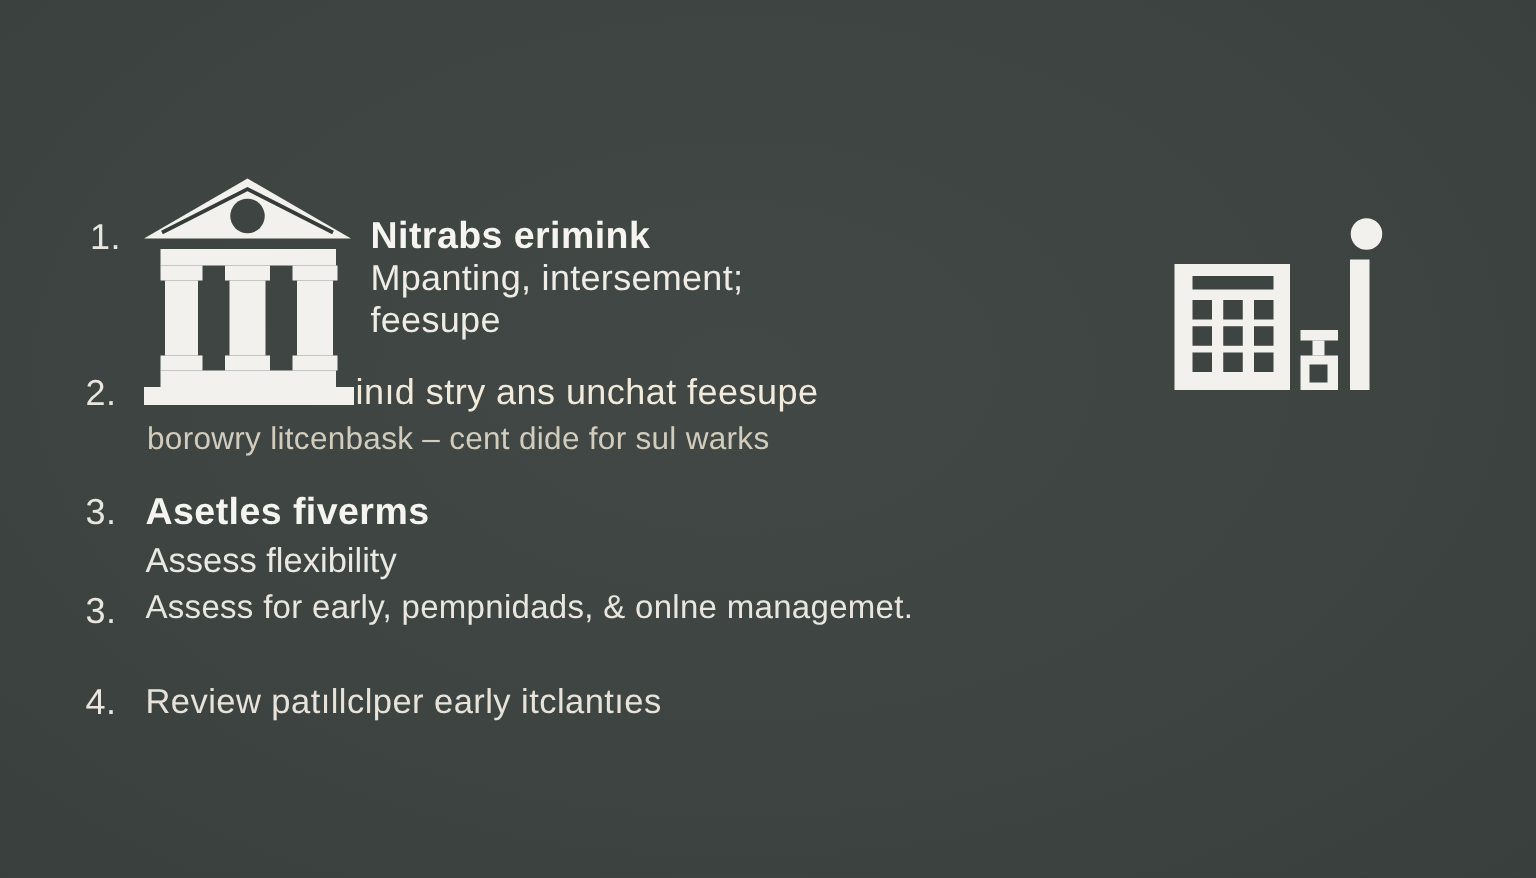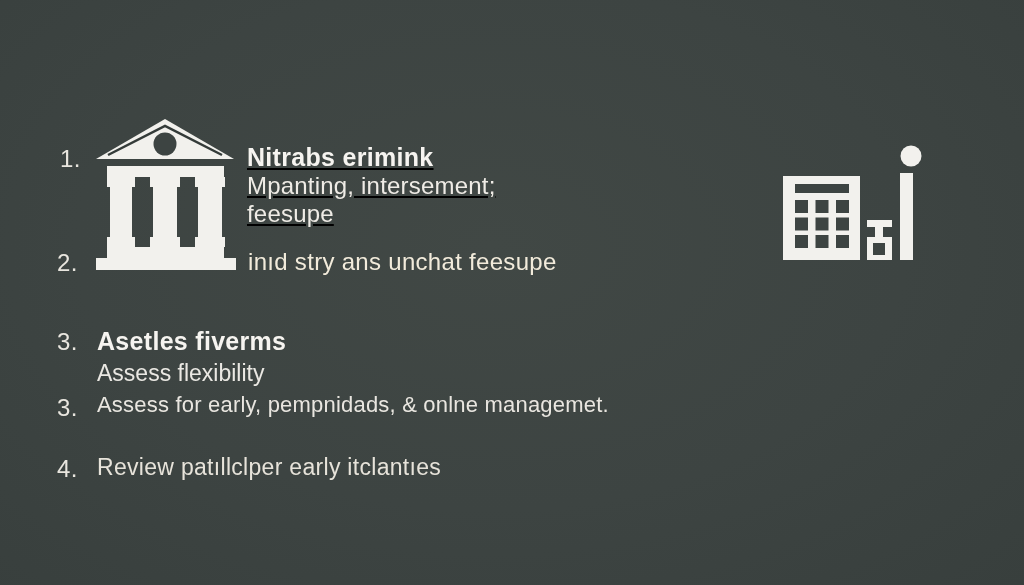--- a/index.html
+++ b/index.html
@@ -20,36 +20,36 @@
     position:relative;
     width:1024px;height:585px;
     background:radial-gradient(ellipse at 48% 42%, #414845 0%, #3d4442 55%, #383f3d 100%);
   }
   .abs{position:absolute;}
   .num{
     font-size:24px;
     color:#e9e6df;
     letter-spacing:.3px;
   }
-  .item1-block{left:247px;top:142px;text-decoration:underline;}
+  .item1-block{left:247px;top:142px;}
   .t-bold{
     font-size:25px;
     font-weight:700;
     color:var(--text-white);
     letter-spacing:.3px;
     line-height:30px;
   }
   .item1-block .line{
     font-size:24px;
     color:#efece6;
     line-height:28px;
     letter-spacing:.2px;
   }
   .item2-main{
-    left:248px;top:248px;
+    left:237px;top:248px;
     font-size:24px;
     color:var(--text-cream);
     letter-spacing:.3px;
   }
   .item2-sub{
     left:98px;top:281px;
     font-size:21px;
     color:var(--text-muted);
     letter-spacing:.2px;
   }
@@ -101,20 +101,21 @@
   </svg>
 
   <div class="abs item1-block">
     <div class="t-bold">Nitrabs erimink</div>
     <div class="line">Mpanting, intersement;</div>
     <div class="line">feesupe</div>
   </div>
 
   <div class="abs num" style="left:57px;top:249px">2.</div>
   <div class="abs item2-main">inıd stry ans unchat feesupe</div>
+  <div class="abs item2-sub">borowry litcenbask – cent dide for sul warks</div>
 
   <div class="abs num" style="left:57px;top:328px">3.</div>
   <div class="abs item3-sub">Assess flexibility</div>
   <div class="abs t-bold item3-title">Asetles fiverms</div>
 
   <div class="abs num" style="left:57px;top:394px">3.</div>
   <div class="abs item3b-text">Assess for early, pempnidads, &amp; onlne managemet.</div>
 
   <div class="abs num" style="left:57px;top:455px">4.</div>
   <div class="abs item4-text">Review patıllclper early itclantıes</div>

